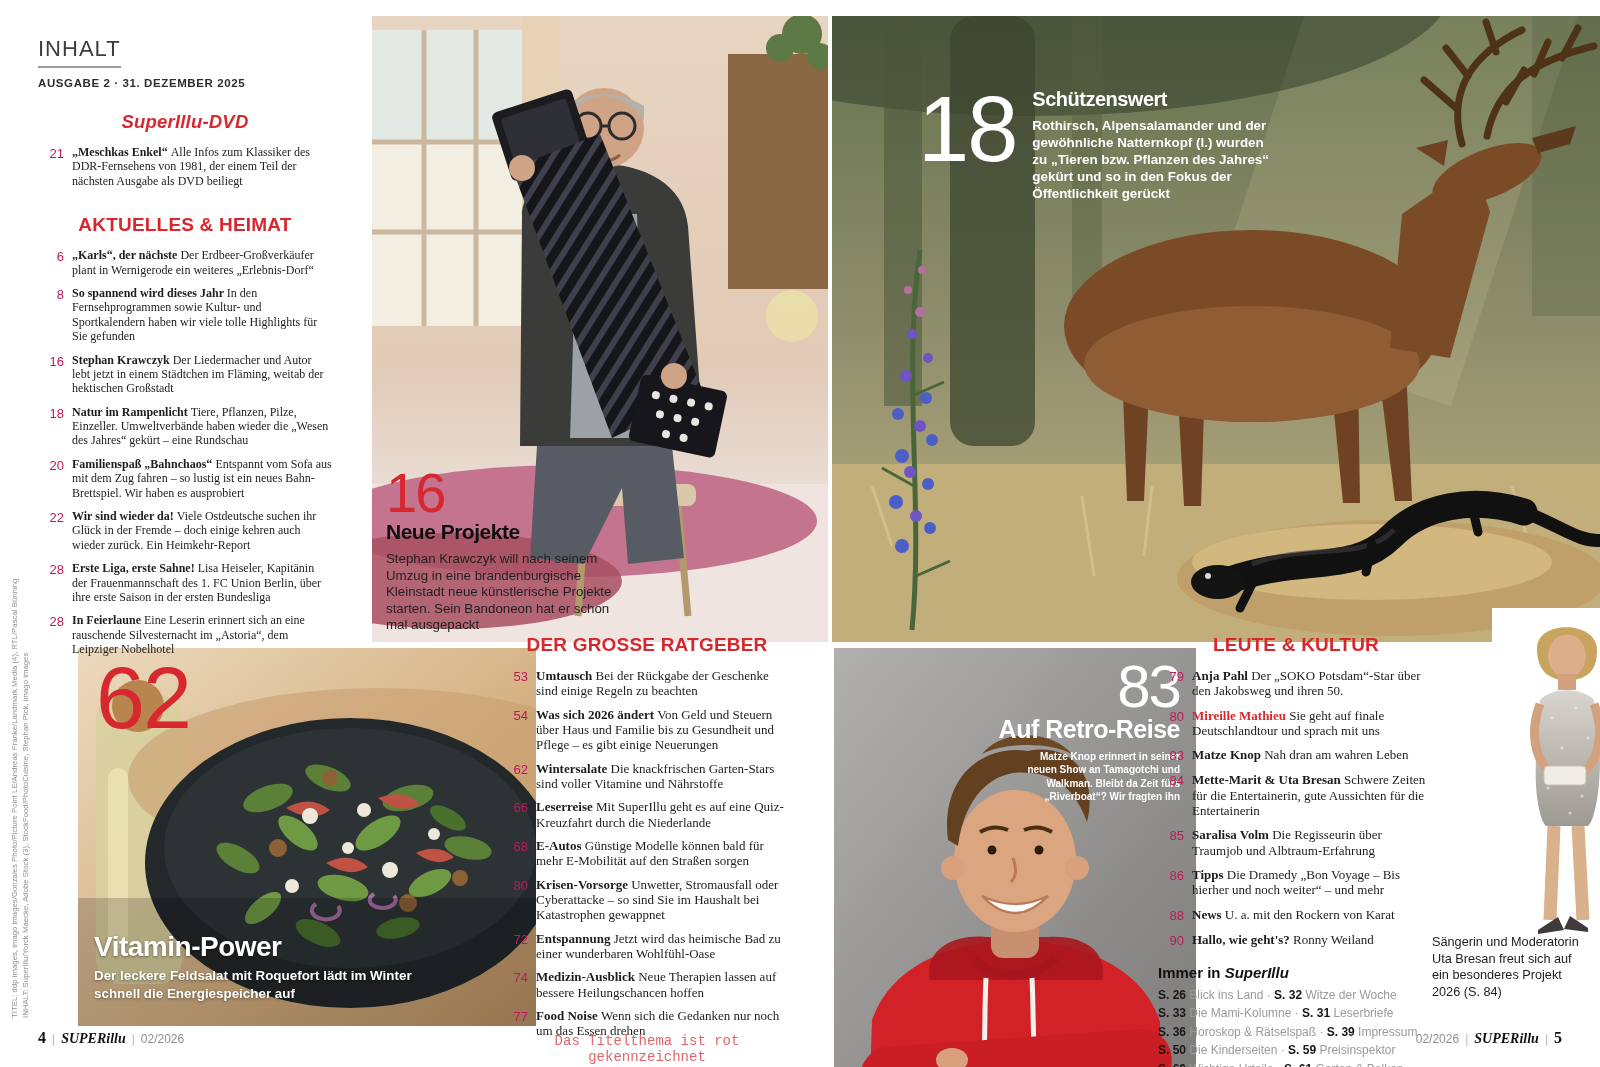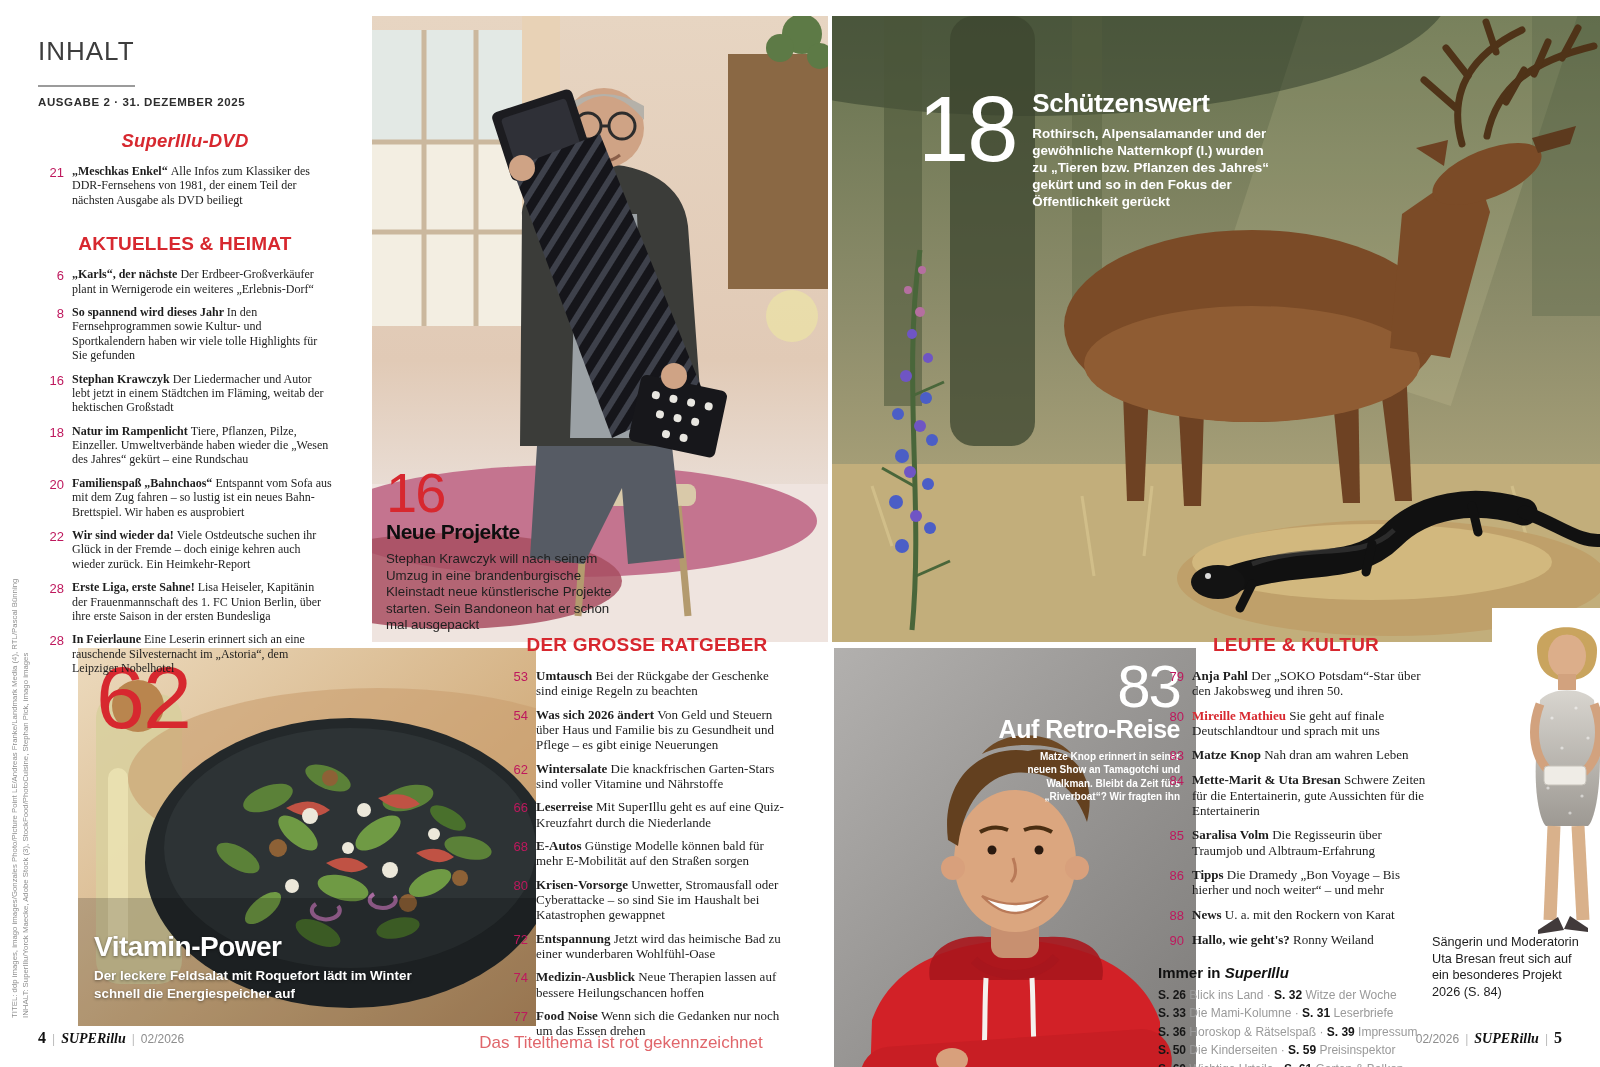--- a/index.html
+++ b/index.html
@@ -18,37 +18,37 @@
   .feature{position:absolute;font-family:"Liberation Sans",sans-serif;}
   .feat-num{font-weight:200;line-height:.9;letter-spacing:-2px;}
   .feat-title{font-weight:bold;letter-spacing:-.5px;}
   .feat-cap{font-weight:bold;}
   #feat-projekte{left:14px;top:452px;width:235px;}
   #feat-projekte .feat-num{font-size:56px;color:var(--red);}
   #feat-projekte .feat-title{font-size:21px;color:#0e0e0e;margin-top:2px;}
   #feat-projekte .feat-cap{font-size:13.3px;line-height:1.24;color:#1f1f1f;margin-top:7px;font-weight:normal;}
   #feat-schuetz{left:86px;top:72px;display:flex;color:#fff;}
   #feat-schuetz .feat-num{font-size:92px;margin-right:16px;font-weight:200;}
-  #feat-schuetz .feat-title{font-size:26px;}
+  #feat-schuetz .feat-title{font-size:20px;}
   #feat-schuetz .feat-cap{font-size:13.4px;line-height:1.27;width:244px;margin-top:6px;}
   #feat-vitamin-num{left:18px;top:10px;color:var(--red);font-size:88px;}
   #feat-vitamin{left:16px;bottom:24px;color:#fff;text-shadow:0 1px 3px rgba(0,0,0,.45);}
   #feat-vitamin .feat-title{font-size:28px;}
   #feat-vitamin .feat-cap{font-size:13.4px;line-height:1.3;width:330px;margin-top:4px;}
   #feat-retro{right:16px;top:12px;text-align:right;color:#fff;width:210px;}
   #feat-retro .feat-num{font-size:60px;}
   #feat-retro .feat-title{font-size:25px;line-height:1.05;margin-top:2px;}
   #feat-retro .feat-cap{font-size:10px;line-height:1.32;width:162px;margin-left:auto;margin-top:8px;}
   
   .col{position:absolute;}
   #col-left{left:38px;top:36px;width:294px;}
   #col-ratgeber{left:502px;top:628px;width:290px;}
   #col-leute{left:1158px;top:628px;width:276px;}
-  #inhalt-title{font-family:"Liberation Sans",sans-serif;font-size:26px;letter-spacing:1px;
-      color:#3d3d3d;border-bottom:2px solid #9b9b9b;display:inline-block;padding-bottom:18px;}
+  #inhalt-title{font-family:"Liberation Sans",sans-serif;font-size:22px;letter-spacing:1px;
+      color:#3d3d3d;border-bottom:2px solid #9b9b9b;display:inline-block;padding-bottom:4px;}
   #issue-line{font-family:"Liberation Sans",sans-serif;font-size:11.5px;font-weight:bold;
       letter-spacing:.6px;color:#2e2e2e;margin-top:9px;}
   .section-heading{font-family:"Liberation Sans",sans-serif;font-size:19px;color:var(--red);
       text-align:center;margin:22px 0 12px;letter-spacing:.2px;}
   .section-heading.italic{font-style:italic;font-weight:bold;font-size:18.5px;}
   .entries{list-style:none;margin:0;padding:0;}
   .entry{display:flex;margin-bottom:9px;}
   .entry .num{flex:0 0 26px;text-align:right;margin-right:8px;color:#be185d;
       font-family:"Liberation Sans",sans-serif;font-size:13px;padding-top:1px;}
   .entry .body{flex:1;font-size:12px;line-height:1.2;color:#1d1d1d;}
@@ -68,21 +68,21 @@
       font-family:"Liberation Sans",sans-serif;font-size:12.7px;line-height:1.3;color:#1d1d1d;}
   #credits{position:absolute;left:9px;top:1018px;transform:rotate(-90deg);transform-origin:0 0;
       width:470px;font-family:"Liberation Sans",sans-serif;font-size:7.8px;line-height:1.45;color:#8f8f8f;}
   #credits span{display:block;}
   .footer{position:absolute;top:1029px;font-family:"Liberation Sans",sans-serif;font-size:12px;color:#8d8d8d;}
   .footer .pg{font-family:"Liberation Serif",serif;font-weight:bold;font-size:16px;color:#111;}
   .footer .brand{font-family:"Liberation Serif",serif;font-weight:bold;font-style:italic;font-size:14px;color:#111;}
   .footer .sep{color:#bcbcbc;margin:0 6px;}
   #footer-left{left:38px;}
   #footer-right{left:1300px;width:262px;text-align:right;}
-  #footer-note{left:476px;width:290px;text-align:center;color:#e0666b;font-size:17px;top:1033px;}
+  #footer-note{left:502px;width:290px;text-align:center;color:#e0666b;font-size:14px;top:1033px;font-family:Liberation Mono, monospace;}
 </style>
 </head>
 <body>
 
 <div id="spread">
 
   <figure class="photo" id="photo-band">
     <svg viewBox="0 0 456 626" preserveAspectRatio="none">
       <defs>
         <linearGradient id="roomg" x1="0" y1="0" x2="0" y2="1">

